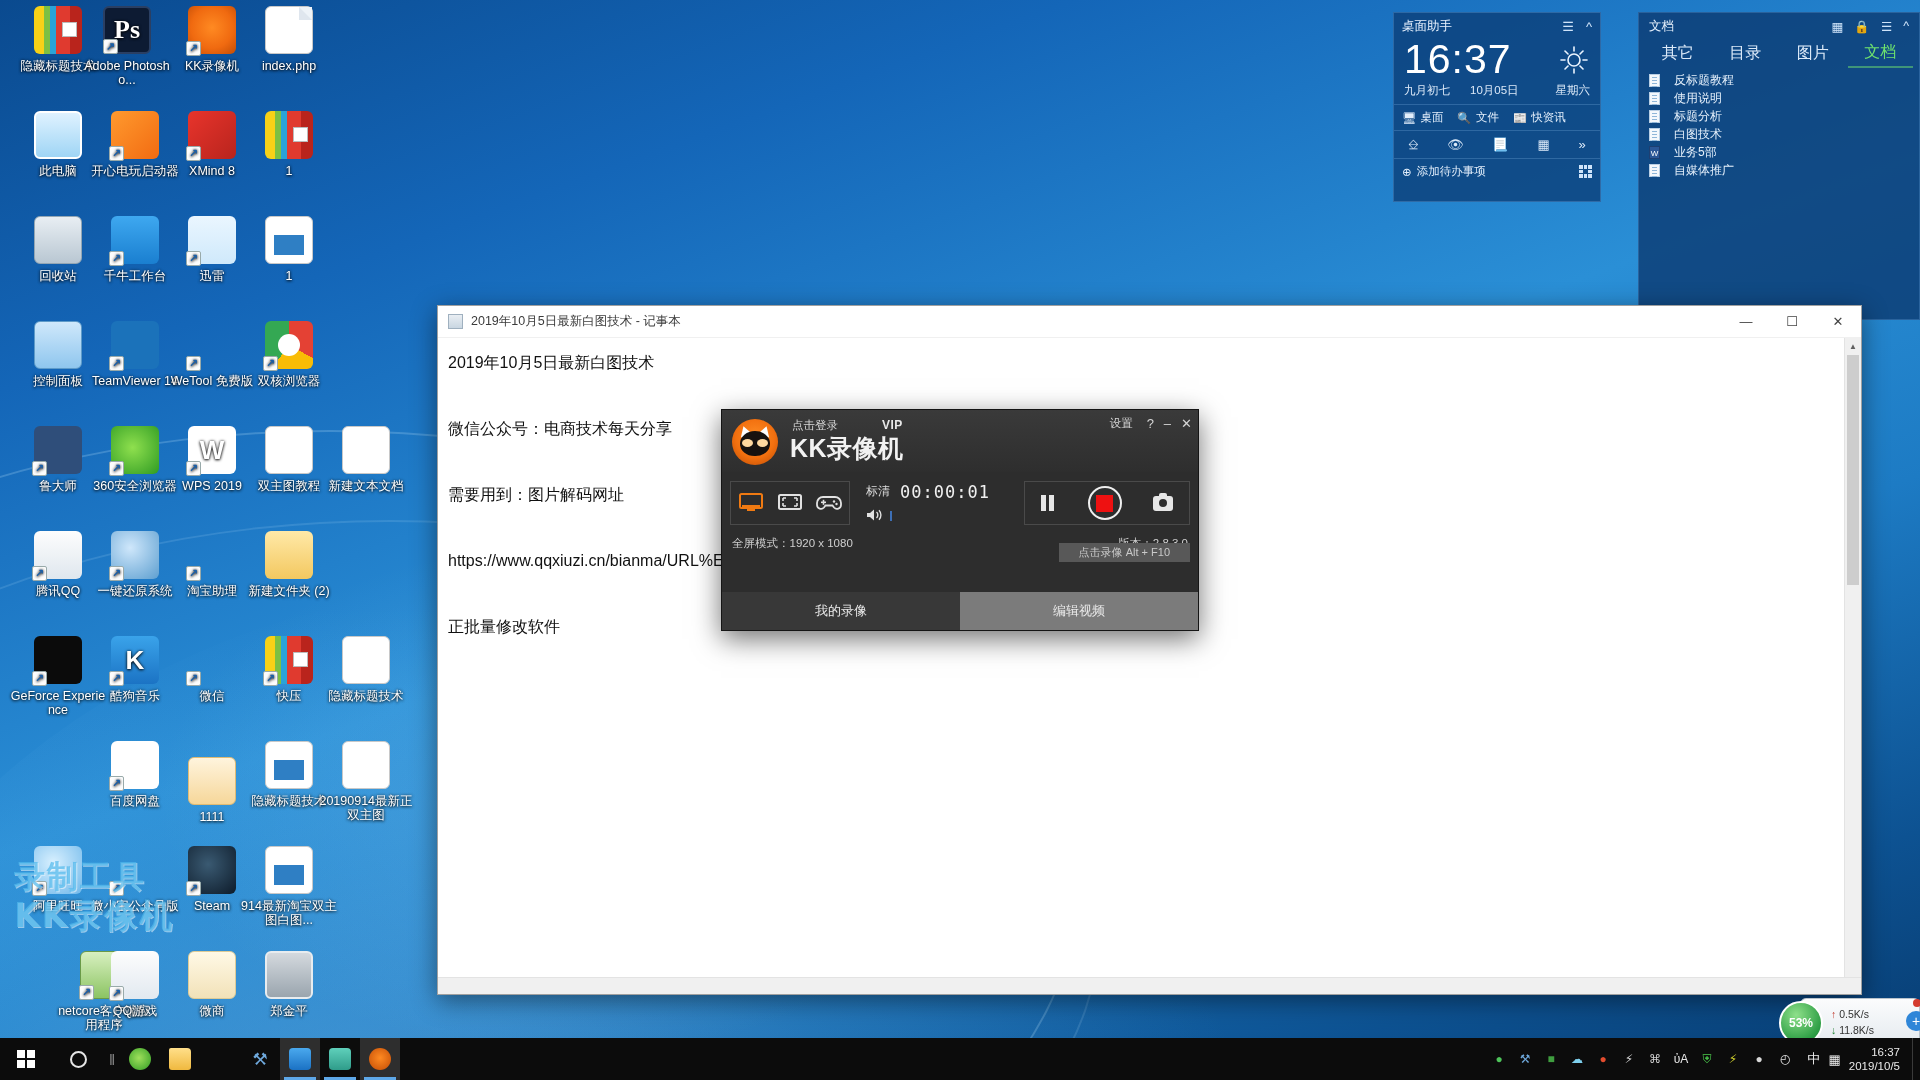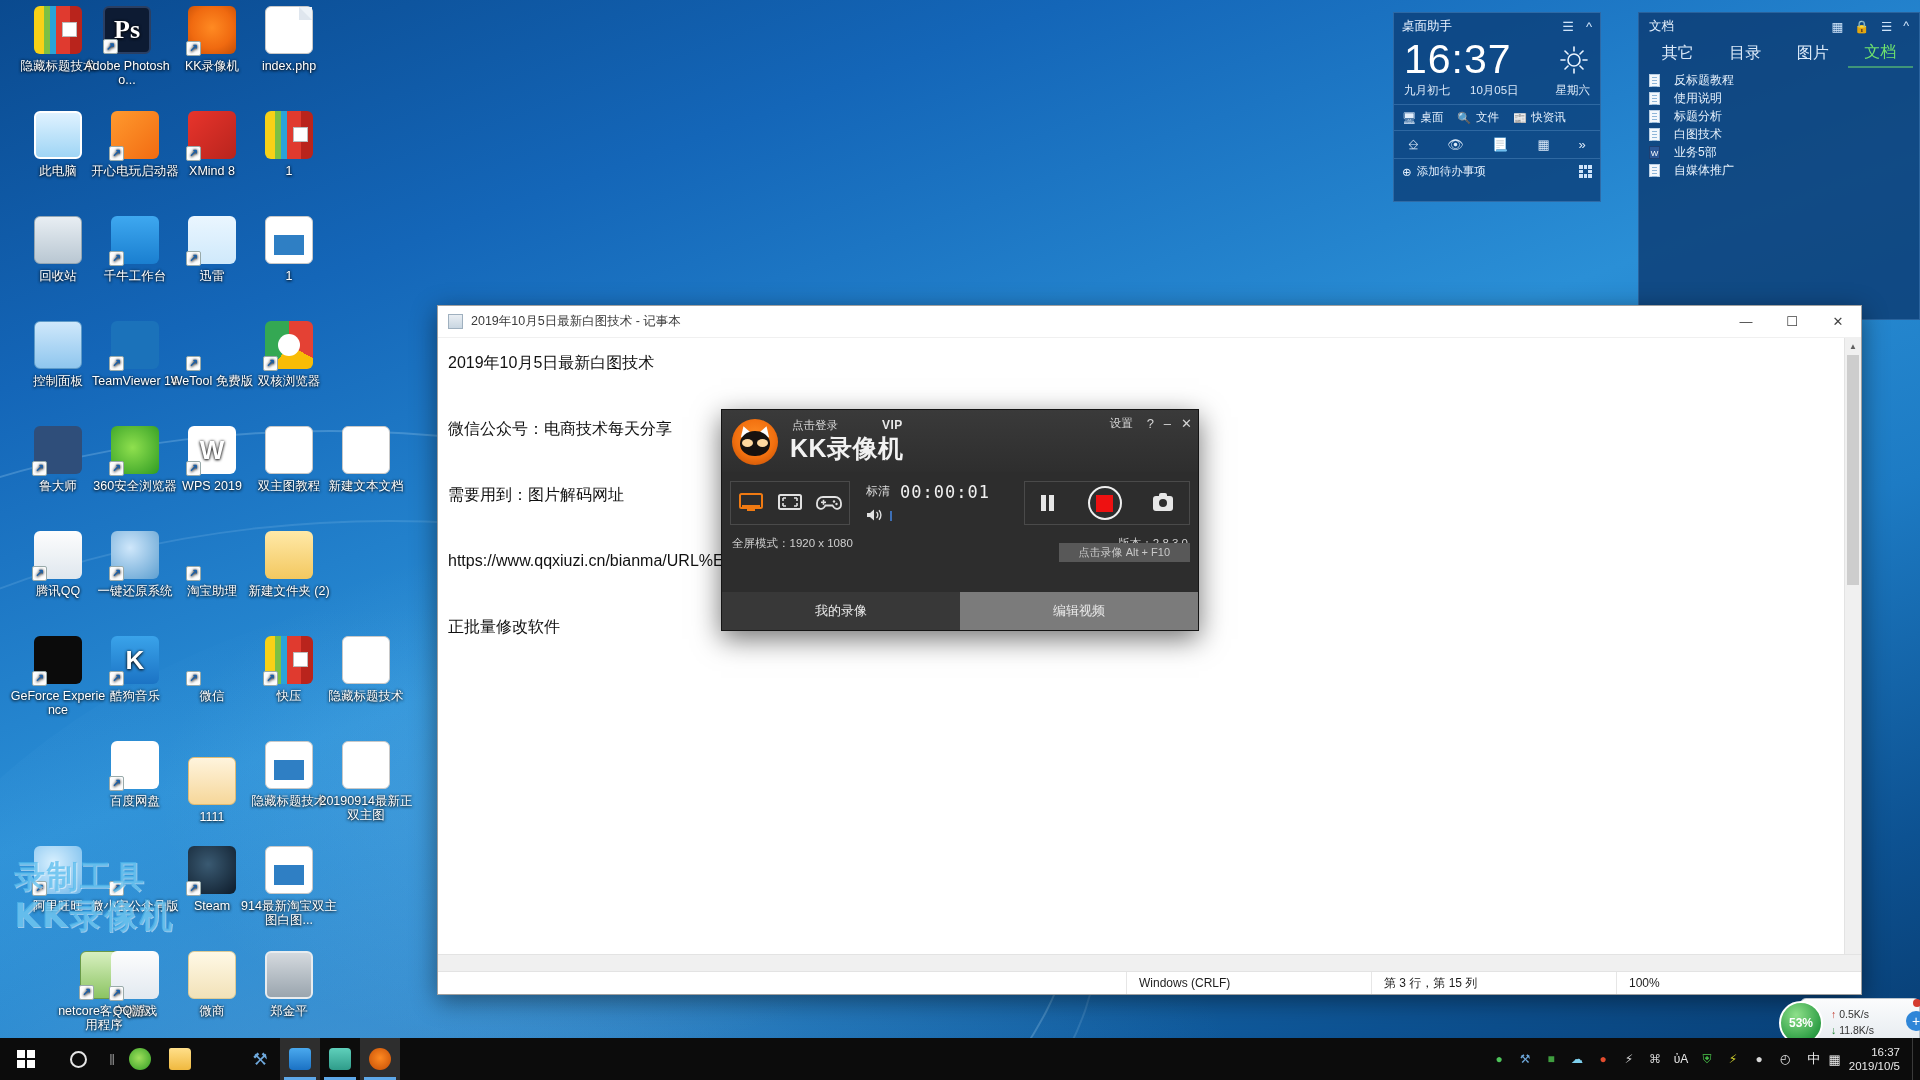--- a/index.html
+++ b/index.html
@@ -645,26 +645,20 @@
 https://www.qqxiuzi.cn/bianma/URL%E7%BC%96%E7%A0%81.htm
 
 正批量修改软件</div>
 
     <div class="np-scroll-v">
       <div class="arw">▲</div>
       <div class="thumb"></div>
     </div>
   </div>
   <div class="np-scroll-h"></div>
-  <div class="np-status">
-    <div class="spacer"></div>
-    <div class="cell c1">Windows (CRLF)</div>
-    <div class="cell c2">第 3 行，第 15 列</div>
-    <div class="cell c3">100%</div>
-  </div>
 </div>
 
 <div id="kkrec">
   <div class="kk-top">
     <div class="kk-logo">
       <div class="kk-cat">
         <div class="ear l"></div>
           <div class="ear r"></div>
         <div class="face"></div>
         <div class="goggles">

